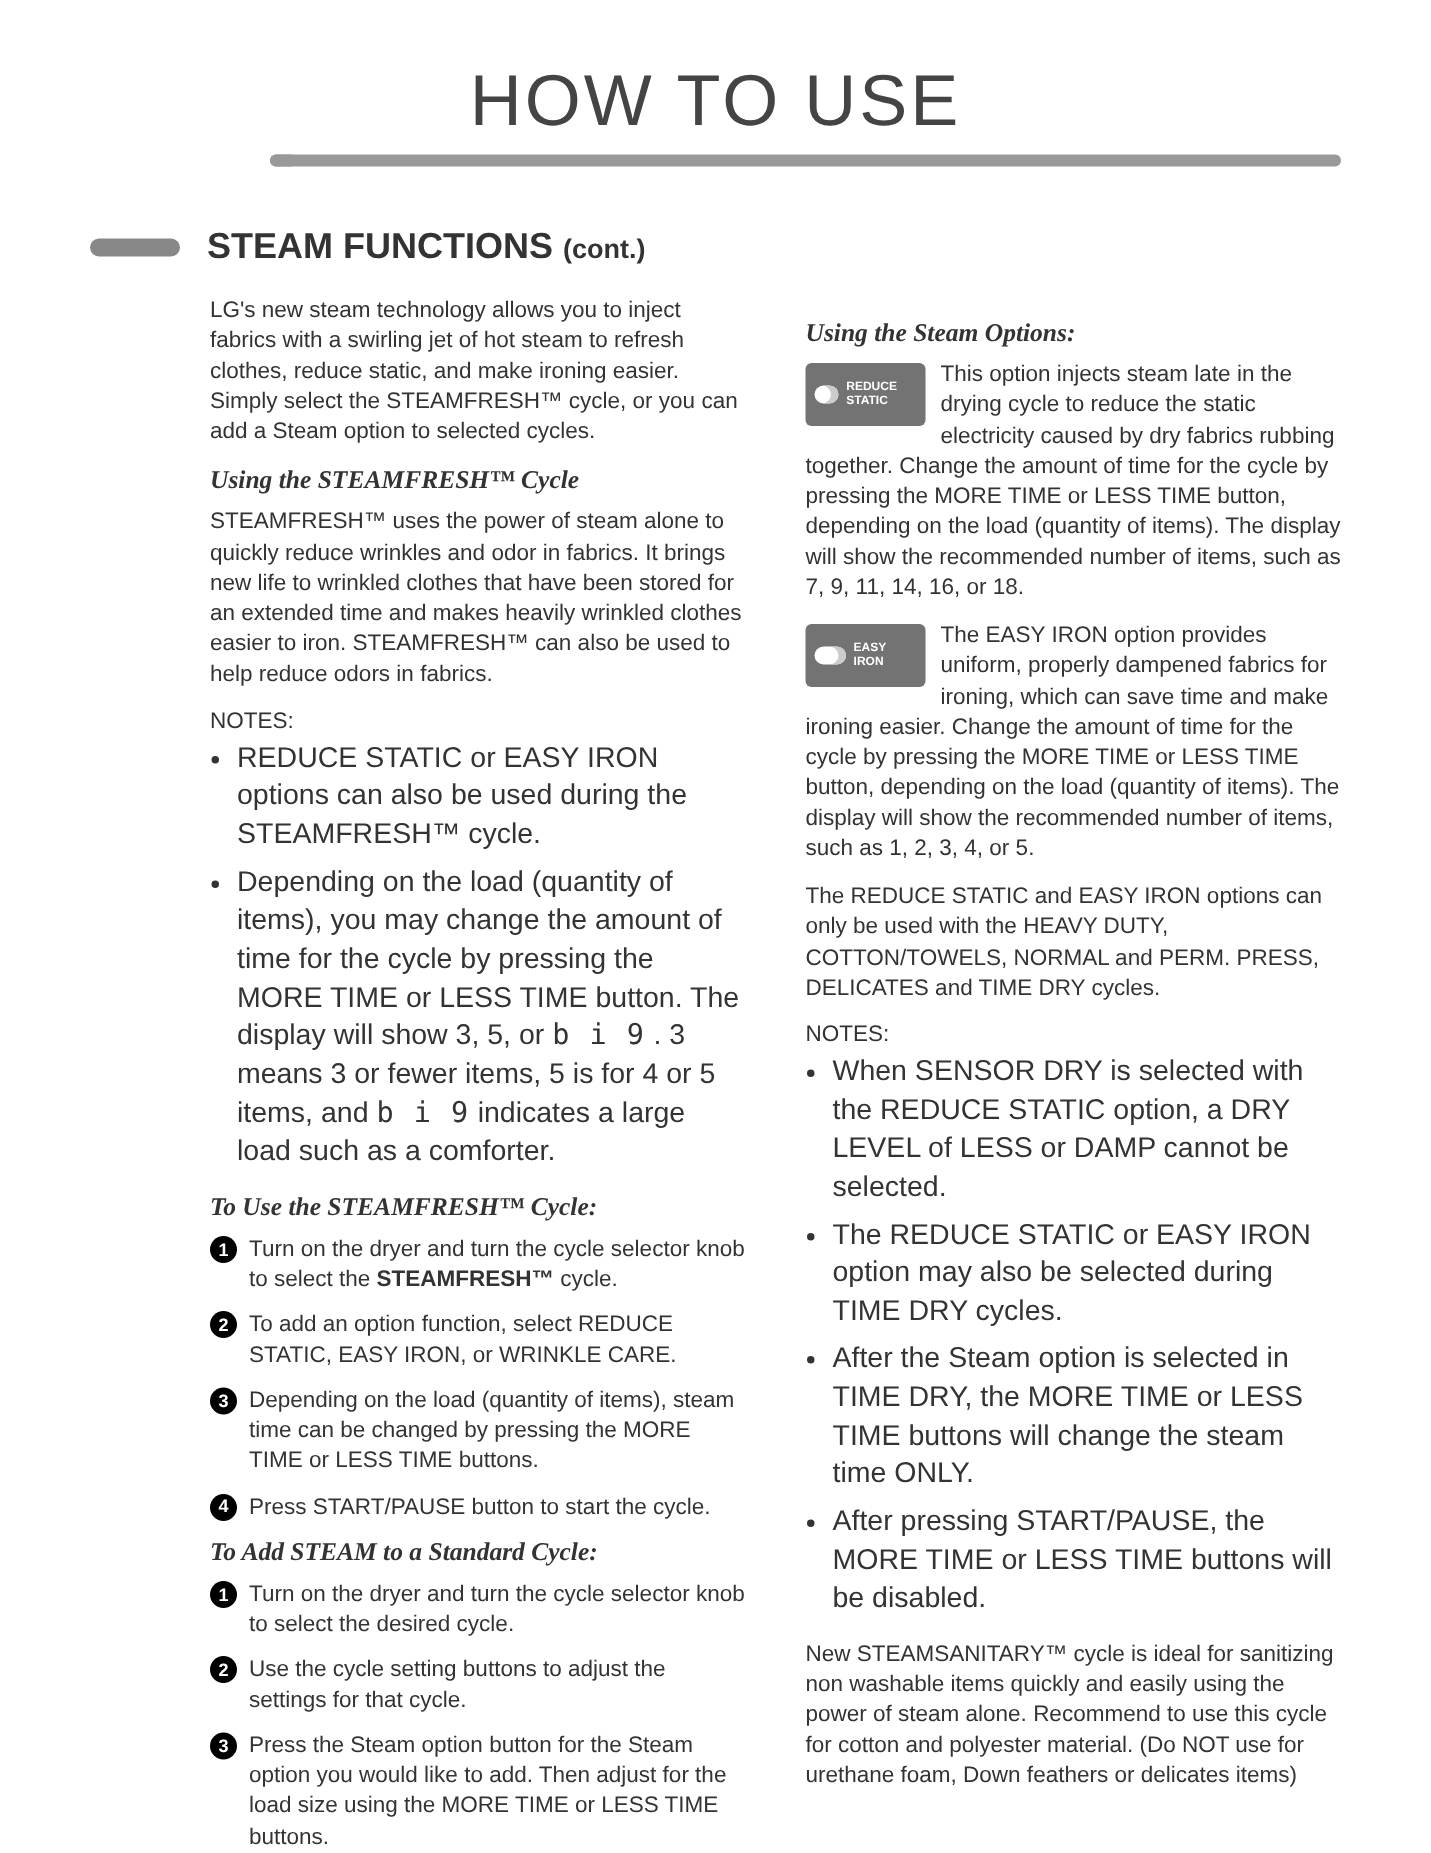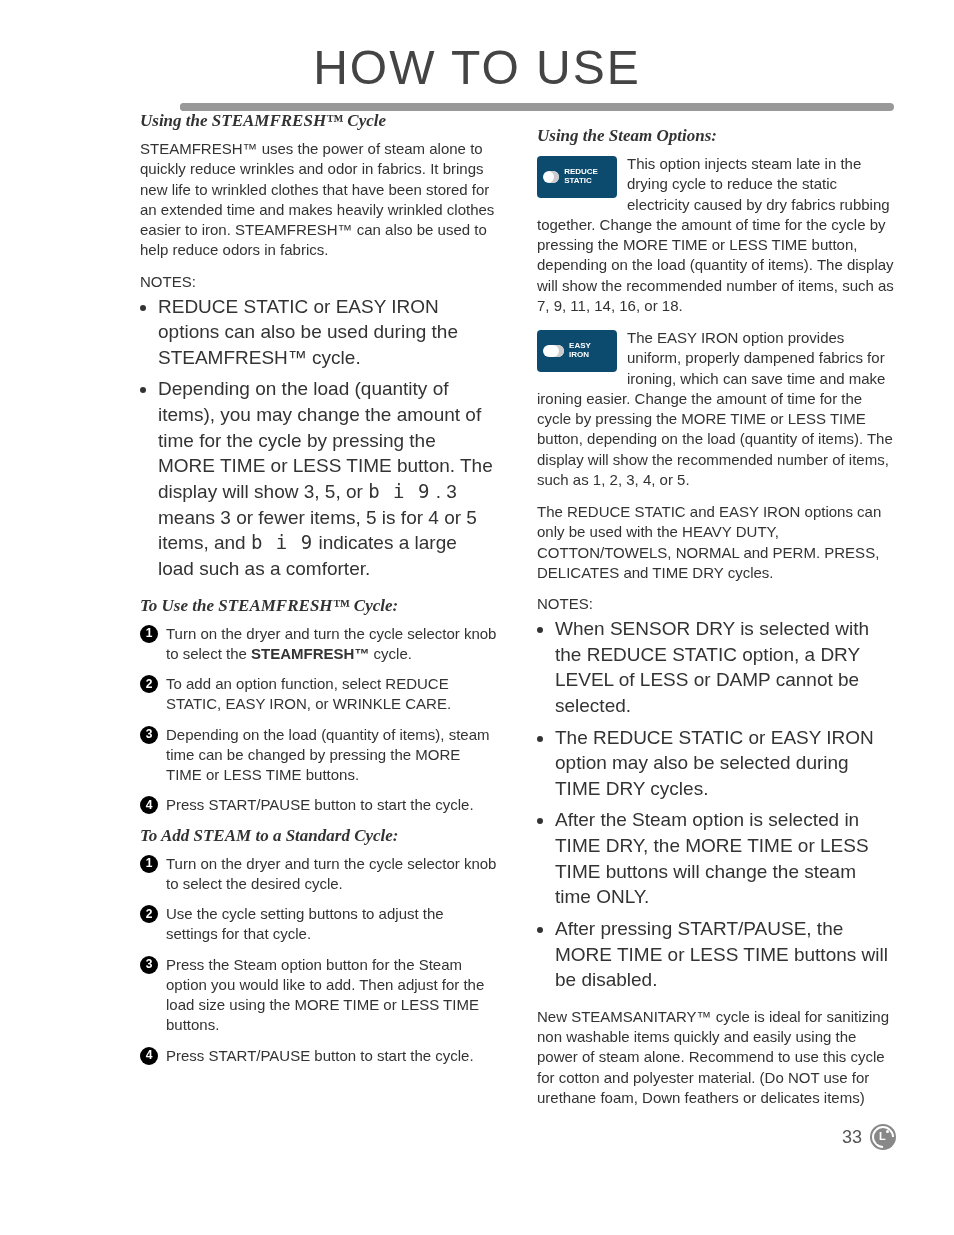--- a/index.html
+++ b/index.html
@@ -14,41 +14,49 @@
 .columns{display:flex;gap:40px;margin-left:80px}
 .col{flex:1;min-width:0}
 .body-text{font-size:15px;line-height:1.35;color:#333;margin-bottom:12px}
 .subhead{font-family:Georgia,"Times New Roman",serif;font-style:italic;font-weight:bold;font-size:17px;color:#333;margin-bottom:8px}
 .notes-label{font-weight:normal;font-size:15px;margin-bottom:4px}
 ul.notes{margin:0 0 14px 0;padding-left:18px;font-size:19px;line-height:1.35}
 ul.notes li{margin-bottom:6px}
 .steps{margin:0;padding:0;list-style:none}
 .steps li{display:flex;gap:8px;margin-bottom:10px;font-size:15px;line-height:1.35}
 .step-num{flex-shrink:0;width:18px;height:18px;border-radius:50%;background:#000;color:#fff;font-size:12px;font-weight:bold;display:flex;align-items:center;justify-content:center;margin-top:1px}
-.icon-box{float:left;margin:2px 10px 4px 0;width:80px;height:42px;background:#0c4a6e;border-radius:4px;display:flex;align-items:center;justify-content:center;gap:5px;padding:0 6px;box-sizing:border-box}
+.icon-box{float:left;margin:2px 10px 4px 0;width:80px;height:42px;background:#737373;border-radius:4px;display:flex;align-items:center;justify-content:center;gap:5px;padding:0 6px;box-sizing:border-box}
 .icon-pill{width:22px;height:12px;background:#fff;border-radius:6px;box-shadow:inset -5px 0 0 #ccc}
 .icon-label{color:#fff;font-size:8px;font-weight:bold;line-height:1.1;text-align:left}
 .footer{position:absolute;bottom:30px;right:58px;display:flex;align-items:center;gap:8px;font-size:18px;color:#555}
 .lg-logo{width:26px;height:26px;border-radius:50%;background:#888;position:relative;display:flex;align-items:center;justify-content:center}
 .lg-logo::before{content:"";position:absolute;width:18px;height:18px;border:2px solid #fff;border-radius:50%;border-right-color:transparent;transform:rotate(45deg)}
 .lg-dot{position:absolute;width:3px;height:3px;background:#fff;border-radius:50%;top:6px;right:7px}
 .lg-l{position:absolute;color:#fff;font-size:11px;font-weight:bold;left:9px;top:6px}
 .seg{font-family:monospace;letter-spacing:1px}
 .clearfix::after{content:"";display:table;clear:both}
 </style>
 </head>
 <body>
 
 <div class="page">
  <div class="header-title">HOW TO USE</div>
  <div class="header-rule"></div>
 
+ <div class="section-title-row">
+   <div class="section-bullet"></div>
+   <div class="section-title">
+     <span>STEAM FUNCTIONS</span>
+     <span class="section-title-cont">(cont.)</span>
+   </div>
+ </div>
 
  <div class="columns">
   <div class="col">
+    <div class="body-text">LG's new steam technology allows you to inject fabrics with a swirling jet of hot steam to refresh clothes, reduce static, and make ironing easier. Simply select the STEAMFRESH™ cycle, or you can add a Steam option to selected cycles.</div>
     <div class="subhead">Using the STEAMFRESH™ Cycle</div>
     <div class="body-text">STEAMFRESH™ uses the power of steam alone to quickly reduce wrinkles and odor in fabrics. It brings new life to wrinkled clothes that have been stored for an extended time and makes heavily wrinkled clothes easier to iron. STEAMFRESH™ can also be used to help reduce odors in fabrics.</div>
     <div class="notes-label">NOTES:</div>
     <ul class="notes">
       <li>REDUCE STATIC or EASY IRON options can also be used during the STEAMFRESH™ cycle.</li>
       <li>
         <span>Depending on the load (quantity of items), you may change the amount of time for the cycle by pressing the MORE TIME or LESS TIME button. The display will show 3, 5, or </span><span class="seg">b i 9</span><span> . 3 means 3 or fewer items, 5 is for 4 or 5 items, and </span><span class="seg">b i 9</span><span> indicates a large load such as a comforter.</span>
       </li>
     </ul>
 

